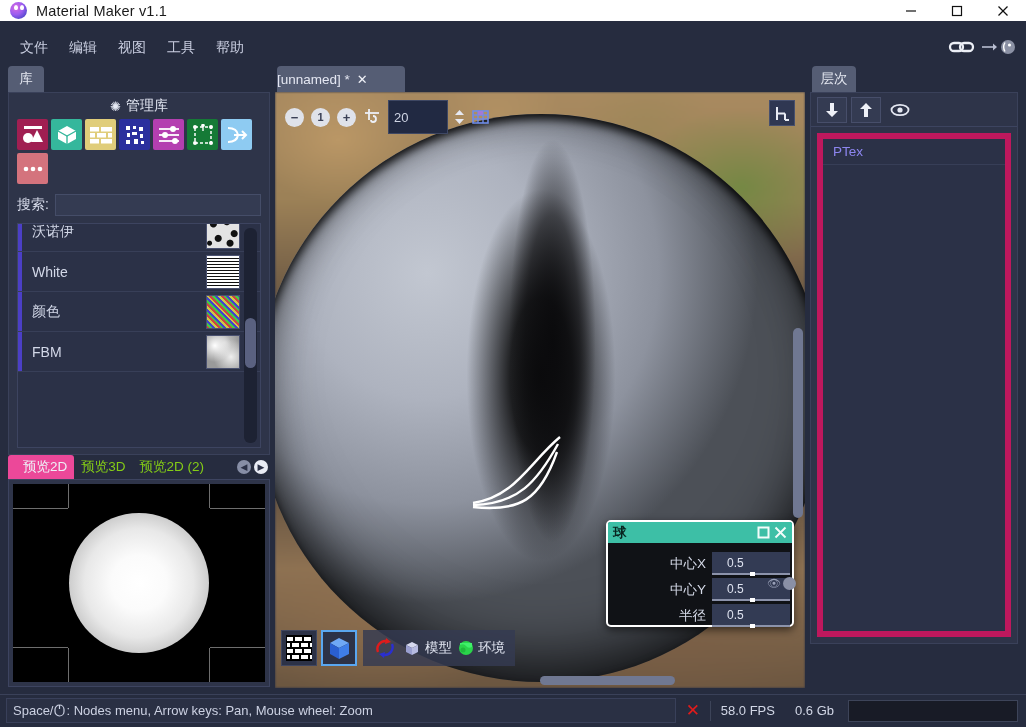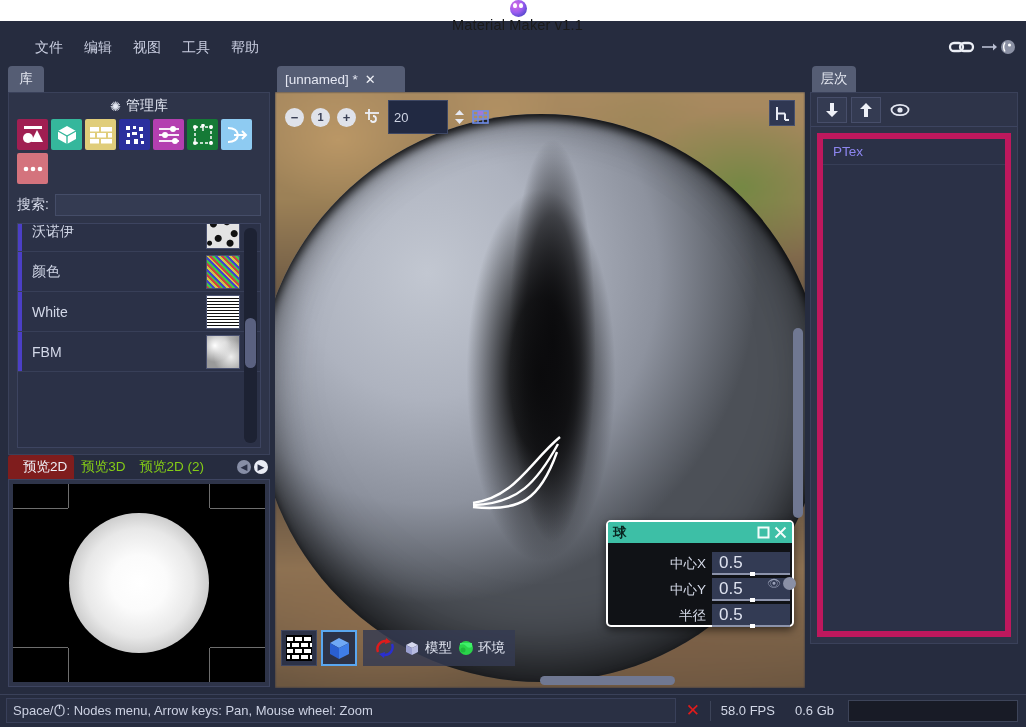--- a/index.html
+++ b/index.html
@@ -10,21 +10,21 @@
     font-family: "Liberation Sans", "DejaVu Sans", sans-serif;
     font-size: 13px;
     color: #c8cde0;
     -webkit-font-smoothing: antialiased;
   }
   #app { position: relative; width: 1026px; height: 727px; }
 
   
   .titlebar {
     position: absolute; left: 0; top: 0; width: 1026px; height: 21px;
-    background: #ffffff; display: flex; align-items: center; flex-direction: column;
+    background: #ffffff; display: flex; align-items: center;
   }
   .tb-logo {
     width: 17px; height: 17px; margin-left: 10px; border-radius: 50%;
     background: radial-gradient(circle at 35% 32%, #d86ce0 0%, #9b5cf0 45%, #5a4bd0 75%, #e0609f 100%);
     position: relative; flex: none;
   }
   .tb-logo::before, .tb-logo::after {
     content: ""; position: absolute; width: 4px; height: 5px; background: #fff;
     border-radius: 50% 50% 40% 40%; top: 3px;
   }
@@ -42,21 +42,21 @@
 
   
   .menubar {
     position: absolute; left: 0; top: 31px; width: 1026px; height: 31px;
     background: #262c3f; display: flex; align-items: center;
   }
   .menu-item {
     padding: 3px 8px; margin-left: 5px; font-size: 14px; color: #c9cee0;
     border-radius: 2px; line-height: 1;
   }
-  .menu-item:first-child { margin-left: 27px; }
+  .menu-item:first-child { margin-left: 12px; }
   .menu-right {
     position: absolute; right: 10px; top: 0; height: 31px;
     display: flex; align-items: center; gap: 3px;
   }
   .link-icon { display: block; }
   .arrow-icon { display: block; }
   .glob-icon { display:block; }
 
   
   .tabstrip-lib {
@@ -119,21 +119,21 @@
 
   
   .prev-tabs {
     position: absolute; left: 8px; top: 455px; width: 262px; height: 24px;
     display: flex; align-items: stretch;
   }
   .prev-tab {
     padding: 0 7px; display: flex; align-items: center; font-size: 13.5px;
     color: #84cc16; border-radius: 3px 3px 0 0;
   }
-  .prev-tab.active { background: #7f1d1d; color: #eef0f7; padding-left: 15px; }
+  .prev-tab.active { background: #ec4899; color: #eef0f7; padding-left: 15px; }
   .prev-nav { margin-left: auto; display: flex; align-items: center; gap: 3px; padding-right: 2px; }
   .navbtn { width: 14px; height: 14px; border-radius: 50%; background: #878ea6;
     display: flex; align-items: center; justify-content: center; color: #2b3147;
     font-size: 9px; }
   .navbtn.on { background: #e9ecf5; }
   .preview2d {
     position: absolute; left: 8px; top: 479px; width: 262px; height: 208px;
     background: #2e3449; border: 1px solid #3d4460; padding: 4px;
   }
   .preview2d-inner {
@@ -143,21 +143,21 @@
     position: absolute; left: 50%; top: 50%; transform: translate(-50%,-50%);
     width: 140px; height: 140px; border-radius: 50%;
     background: radial-gradient(circle at 50% 50%, #ffffff 0%, #fbfbfb 28%, #e8e8e8 55%, #bdbdbd 80%, #8d8d8d 94%, #555 100%);
   }
   .p2-guide { position: absolute; background: #8a8a8a; opacity: .8; }
 
   
   .tabstrip-graph {
     position: absolute; left: 277px; top: 66px; width: 128px; height: 26px;
     background: #555d74; border-radius: 4px 4px 0 0;
-    display: flex; align-items: center; gap: 7px; padding: 0 8px;
+    display: flex; align-items: center; gap: 7px; padding: 0 0;
     font-size: 13.5px; color: #e4e7f2;
   }
   .tab-close { font-size: 13px; color: #f0f2f8; line-height: 1; }
   .graph {
     position: absolute; left: 275px; top: 92px; width: 530px; height: 596px;
     overflow: hidden; background: #2b3147;
   }
   .graph-bg {
     position: absolute; inset: 0;
     background:
@@ -223,22 +223,22 @@
   }
   .node-sphere .nhead .ttl { color: #08241f; font-weight: bold; }
   .nhead-btns { margin-left: auto; display: flex; align-items: center; gap: 4px; color: #f2fbf9; }
   .node-body { padding: 4px 0 0 0; position: relative; }
   .prow {
     display: flex; align-items: flex-end; height: 26px; padding-left: 6px;
   }
   .prow-label { font-size: 13.5px; color: #d5dae8; text-align: right; width: 92px; }
   .pfield {
     margin-left: 6px; width: 78px; height: 21px; background: #333b54;
-    position: relative; color: #dfe3f0; font-size: 17px;
-    display: flex; align-items: center; padding-left: 7px;
+    position: relative; color: #dfe3f0; font-size: 12px;
+    display: flex; align-items: center; padding-left: 15px;
   }
   .pfield .bar {
     position: absolute; left: 0; bottom: -2px; width: 100%; height: 2px; background: #8c93ab;
   }
   .pfield .knob {
     position: absolute; bottom: -3px; width: 5px; height: 4px; background: #fff;
   }
   .node-out {
     position: absolute; right: -4px; top: 34px; display: flex; align-items: center; gap: 2px;
   }
@@ -467,30 +467,30 @@
           <span class="lib-thumb" style="background:
             radial-gradient(circle at 20% 25%, #111 0 3px, transparent 4px),
             radial-gradient(circle at 62% 18%, #111 0 3px, transparent 4px),
             radial-gradient(circle at 85% 55%, #111 0 3px, transparent 4px),
             radial-gradient(circle at 35% 70%, #111 0 3px, transparent 4px),
             radial-gradient(circle at 72% 85%, #111 0 3px, transparent 4px),
             radial-gradient(circle at 8% 85%, #111 0 2px, transparent 3px),
             #e3e3e3"></span>
         </div>
         <div class="lib-row">
+          <span class="lib-row-label">White</span>
+          <span class="lib-thumb" style="background:
+            repeating-linear-gradient(0deg, #fff 0 2px, #111 2px 3px),
+            repeating-linear-gradient(90deg, #fff 0 2px, #111 2px 4px)"></span>
+        </div>
+        <div class="lib-row">
           <span class="lib-row-label">颜色</span>
           <span class="lib-thumb" style="background:
             repeating-linear-gradient(45deg, #c44 0 2px, #4c4 2px 4px, #44c 4px 6px, #cc4 6px 8px),
             repeating-linear-gradient(-45deg, rgba(255,255,255,.55) 0 2px, rgba(0,0,0,.25) 2px 4px)"></span>
-        </div>
-        <div class="lib-row">
-          <span class="lib-row-label">White</span>
-          <span class="lib-thumb" style="background:
-            repeating-linear-gradient(0deg, #fff 0 2px, #111 2px 3px),
-            repeating-linear-gradient(90deg, #fff 0 2px, #111 2px 4px)"></span>
         </div>
         <div class="lib-row">
           <span class="lib-row-label">FBM</span>
           <span class="lib-thumb" style="background:
             radial-gradient(circle at 25% 30%, #fff, transparent 50%),
             radial-gradient(circle at 75% 65%, #eee, transparent 55%),
             radial-gradient(circle at 55% 20%, #ccc, transparent 45%),
             #9a9a9a"></span>
         </div>
       </div>

